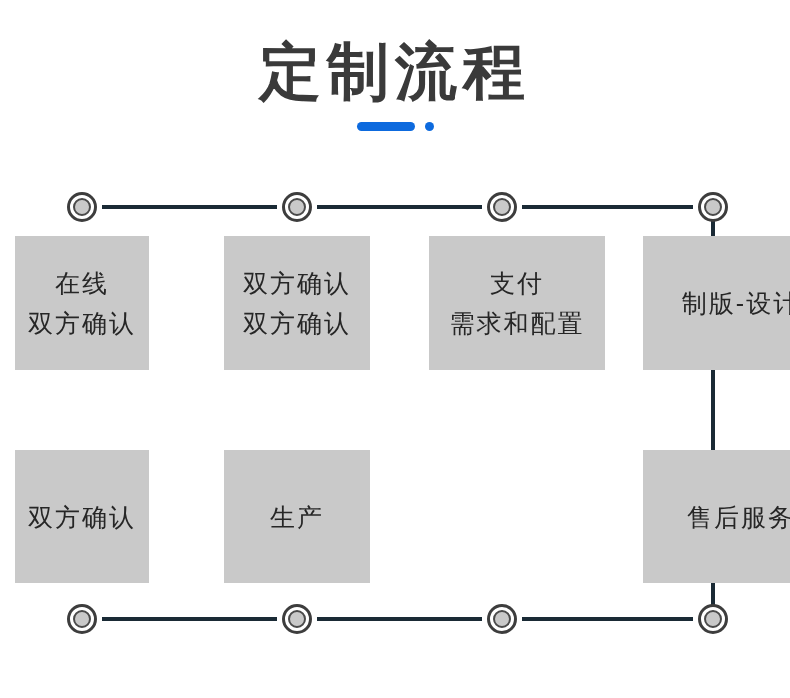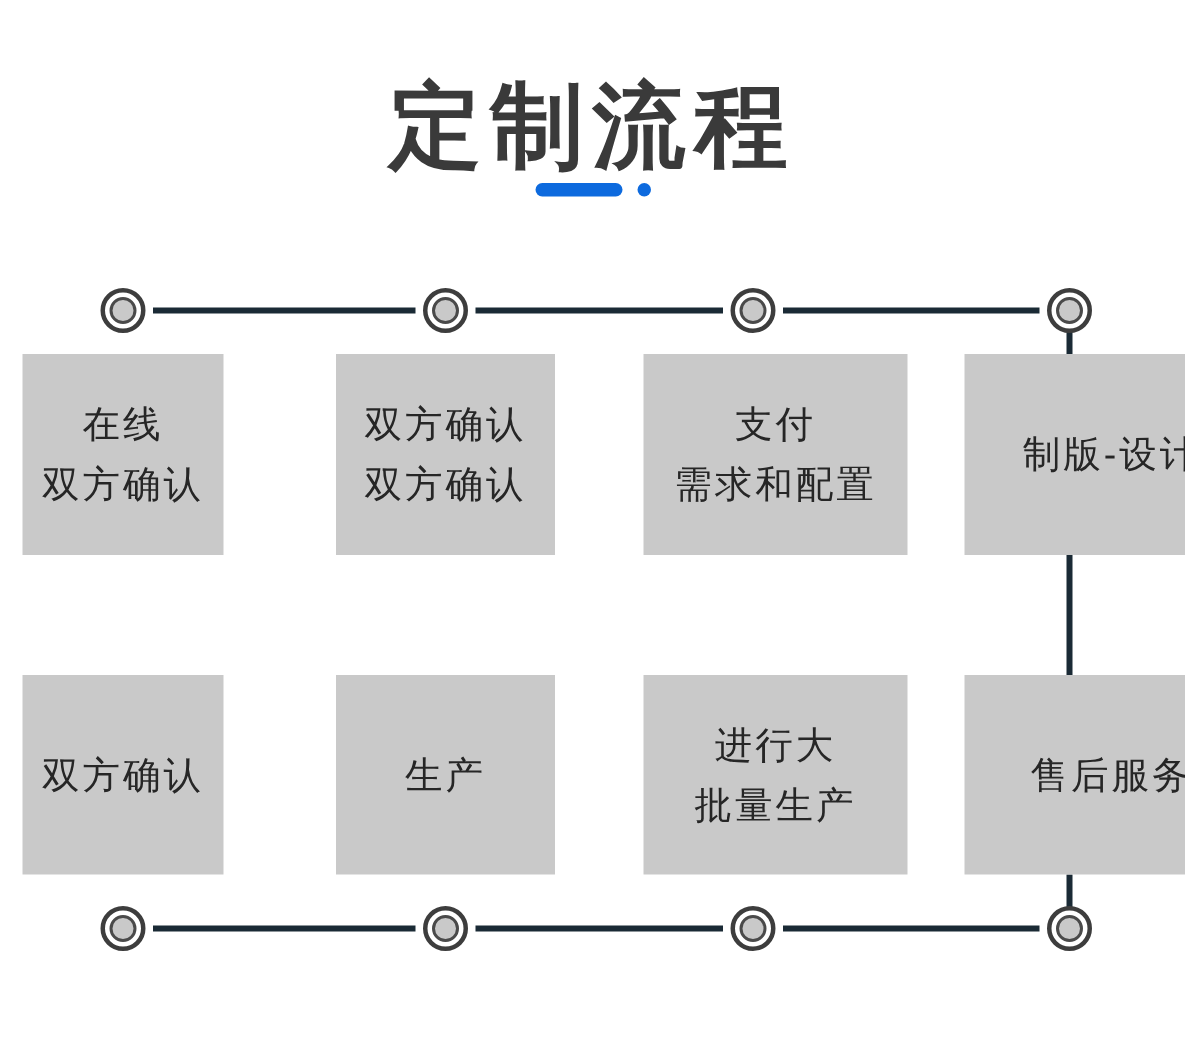--- a/index.html
+++ b/index.html
@@ -11,21 +11,21 @@
     overflow: hidden;
     font-family: "Liberation Sans", sans-serif;
   }
 
   
   .title {
     position: absolute;
     top: 26px;
     left: 0;
     right: 0;
-    margin: 16px;
+    margin: 4px;
     text-align: center;
     font-size: 62px;
     font-weight: 900;
     letter-spacing: 6px;
     color: #3a3a3a;
   }
   .underline {
     position: absolute;
     top: 122px;
     left: 0;
@@ -183,22 +183,18 @@
     <span></span>
   </div>
 
   <div class="box r2 c1">
     <span>双方确认</span>
     <span></span>
   </div>
   <div class="box r2 c2">
     <span>生产</span>
   </div>
-  <div class="box r2 c3">
-    <span>进行大</span>
-    <span>批量生产</span>
-  </div>
   <div class="box r2 c4">
     <span>售后服务</span>
     <span></span>
   </div>
 
 </div>
 
 </body></html>

